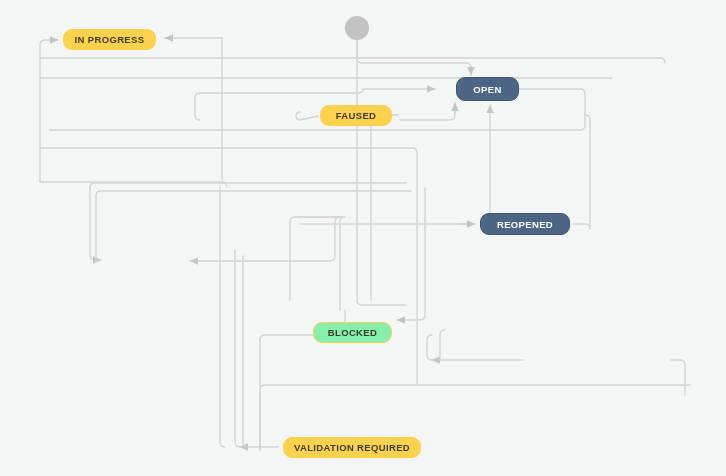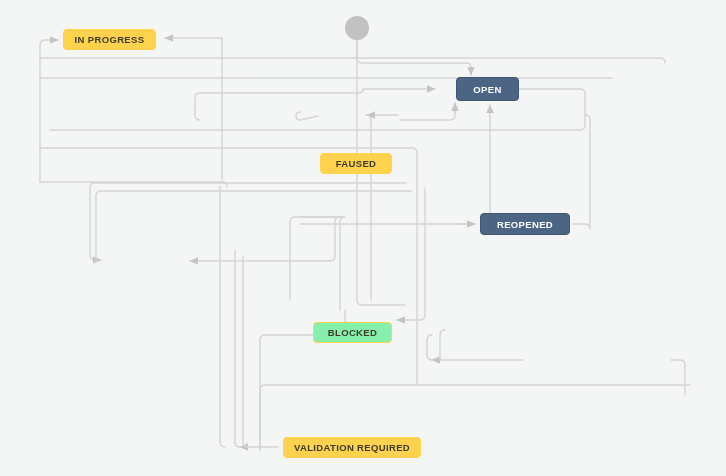--- a/index.html
+++ b/index.html
@@ -32,21 +32,21 @@
   }
   .arrow-head {
     fill: #c3c4c4;
   }
   .node {
     position: absolute;
     box-sizing: border-box;
     display: flex;
     align-items: center;
     justify-content: center;
-    border-radius: 4px;
+    border-radius: 9px;
     font-size: 9.5px;
     font-weight: bold;
     letter-spacing: 0.35px;
     white-space: nowrap;
     user-select: none;
     cursor: pointer;
   }
   .node-yellow {
     background: #ffd24d;
     color: #3b3b28;
@@ -159,21 +159,21 @@
   <div class="start-node" style="left: 345px; top: 16px; width: 24px; height: 24px; background: rgb(194, 194, 194);"></div>
 
   <div class="node node-yellow" style="left: 63px; top: 29px; width: 93px; height: 21px; background: rgb(255, 210, 77); color: rgb(59, 59, 40);">
     <span class="node-label">IN PROGRESS</span>
   </div>
 
   <div class="node node-blue" style="left: 440px; top: 77px; width: 63px; height: 24px; background: rgb(76, 101, 133); color: rgb(255, 255, 255); margin-left: 16px;">
     <span class="node-label">OPEN</span>
   </div>
 
-  <div class="node node-yellow" style="left: 320px; top: 105px; width: 72px; height: 21px; background: rgb(255, 210, 77); color: rgb(59, 59, 40); margin-top: 48px;">
+  <div class="node node-yellow" style="left: 320px; top: 105px; width: 72px; height: 21px; background: rgb(255, 210, 77); color: rgb(59, 59, 40);">
     <span class="node-label">FAUSED</span>
   </div>
 
   <div class="node node-blue" style="left: 480px; top: 213px; width: 90px; height: 22px; background: rgb(76, 101, 133); color: rgb(255, 255, 255);">
     <span class="node-label">REOPENED</span>
   </div>
 
 
   <div class="node node-yellow" style="left: 313px; top: 322px; width: 79px; height: 21px; background: #86efac; color: rgb(59, 59, 40);">
     <span class="node-label">BLOCKED</span>

